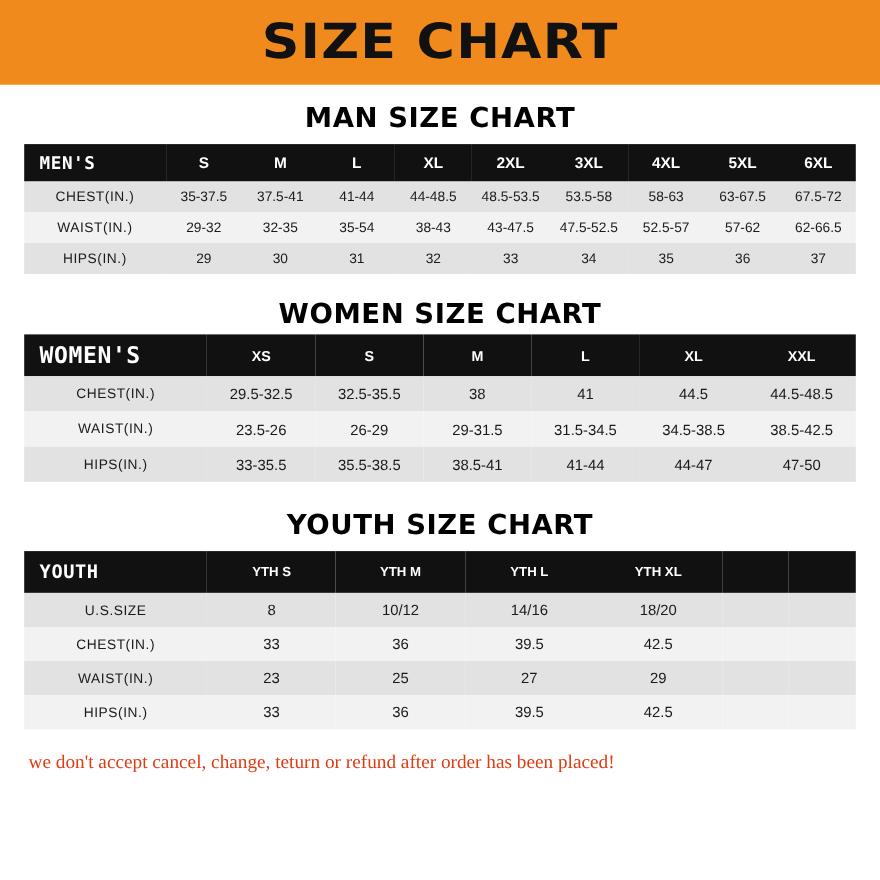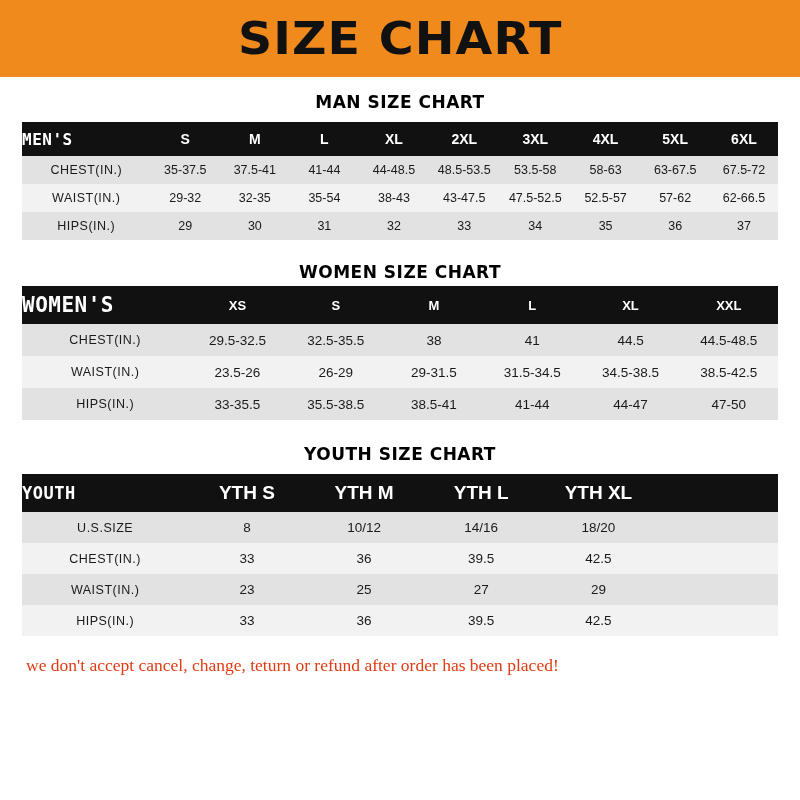--- a/index.html
+++ b/index.html
@@ -45,21 +45,21 @@
     flex: 1 1 auto;
     padding: 0 22px;
     box-sizing: border-box;
     display: flex;
     flex-direction: column;
   }
   .section-title {
     text-align: center;
     font-family: "DejaVu Sans", sans-serif;
     font-weight: bold;
-    font-size: 17px;
+    font-size: 25px;
     color: #000000;
     letter-spacing: 0.5px;
   }
   .t1 { margin: 15px 0 10px 0; }
   .t2 { margin: 22px 0 4px 0; }
   .t3 { margin: 24px 0 10px 0; }
 
   table.size {
     width: 100%;
     border-collapse: collapse;
@@ -80,35 +80,36 @@
     height: 34px;
     font-size: 14px;
     font-weight: bold;
   }
   table.size thead th.rowlabel {
     font-family: "DejaVu Sans Mono", monospace;
     font-size: 16px;
     font-weight: bold;
     letter-spacing: 0.5px;
     text-align: left;
+    padding-left: 14px;
   }
   table.size tbody tr.odd td { background: #e2e2e2; }
   table.size tbody tr.even td { background: #f2f2f2; }
   table.size tbody td.rowlabel {
     font-family: "Liberation Sans", sans-serif;
     font-weight: normal;
     letter-spacing: 0.5px;
     font-size: 12.5px;
   }
   
   table.women th, table.women td { height: 32px; font-size: 13.5px; }
   table.women thead th { height: 38px; font-size: 13px; }
   table.women thead th.rowlabel { font-size: 21px; }
   table.youth th, table.youth td { height: 31px; font-size: 13.5px; }
-  table.youth thead th { height: 38px; font-size: 19px; }
+  table.youth thead th { height: 38px; font-size: 12px; }
   table.youth thead th.rowlabel { font-size: 17px; }
 
   .notice {
     margin-top: 18px;
     padding: 0 4px 10px 4px;
     color: #e13b12;
     font-family: "Liberation Serif", serif;
     font-size: 17.5px;
     line-height: 1.35;
     text-align: left;

